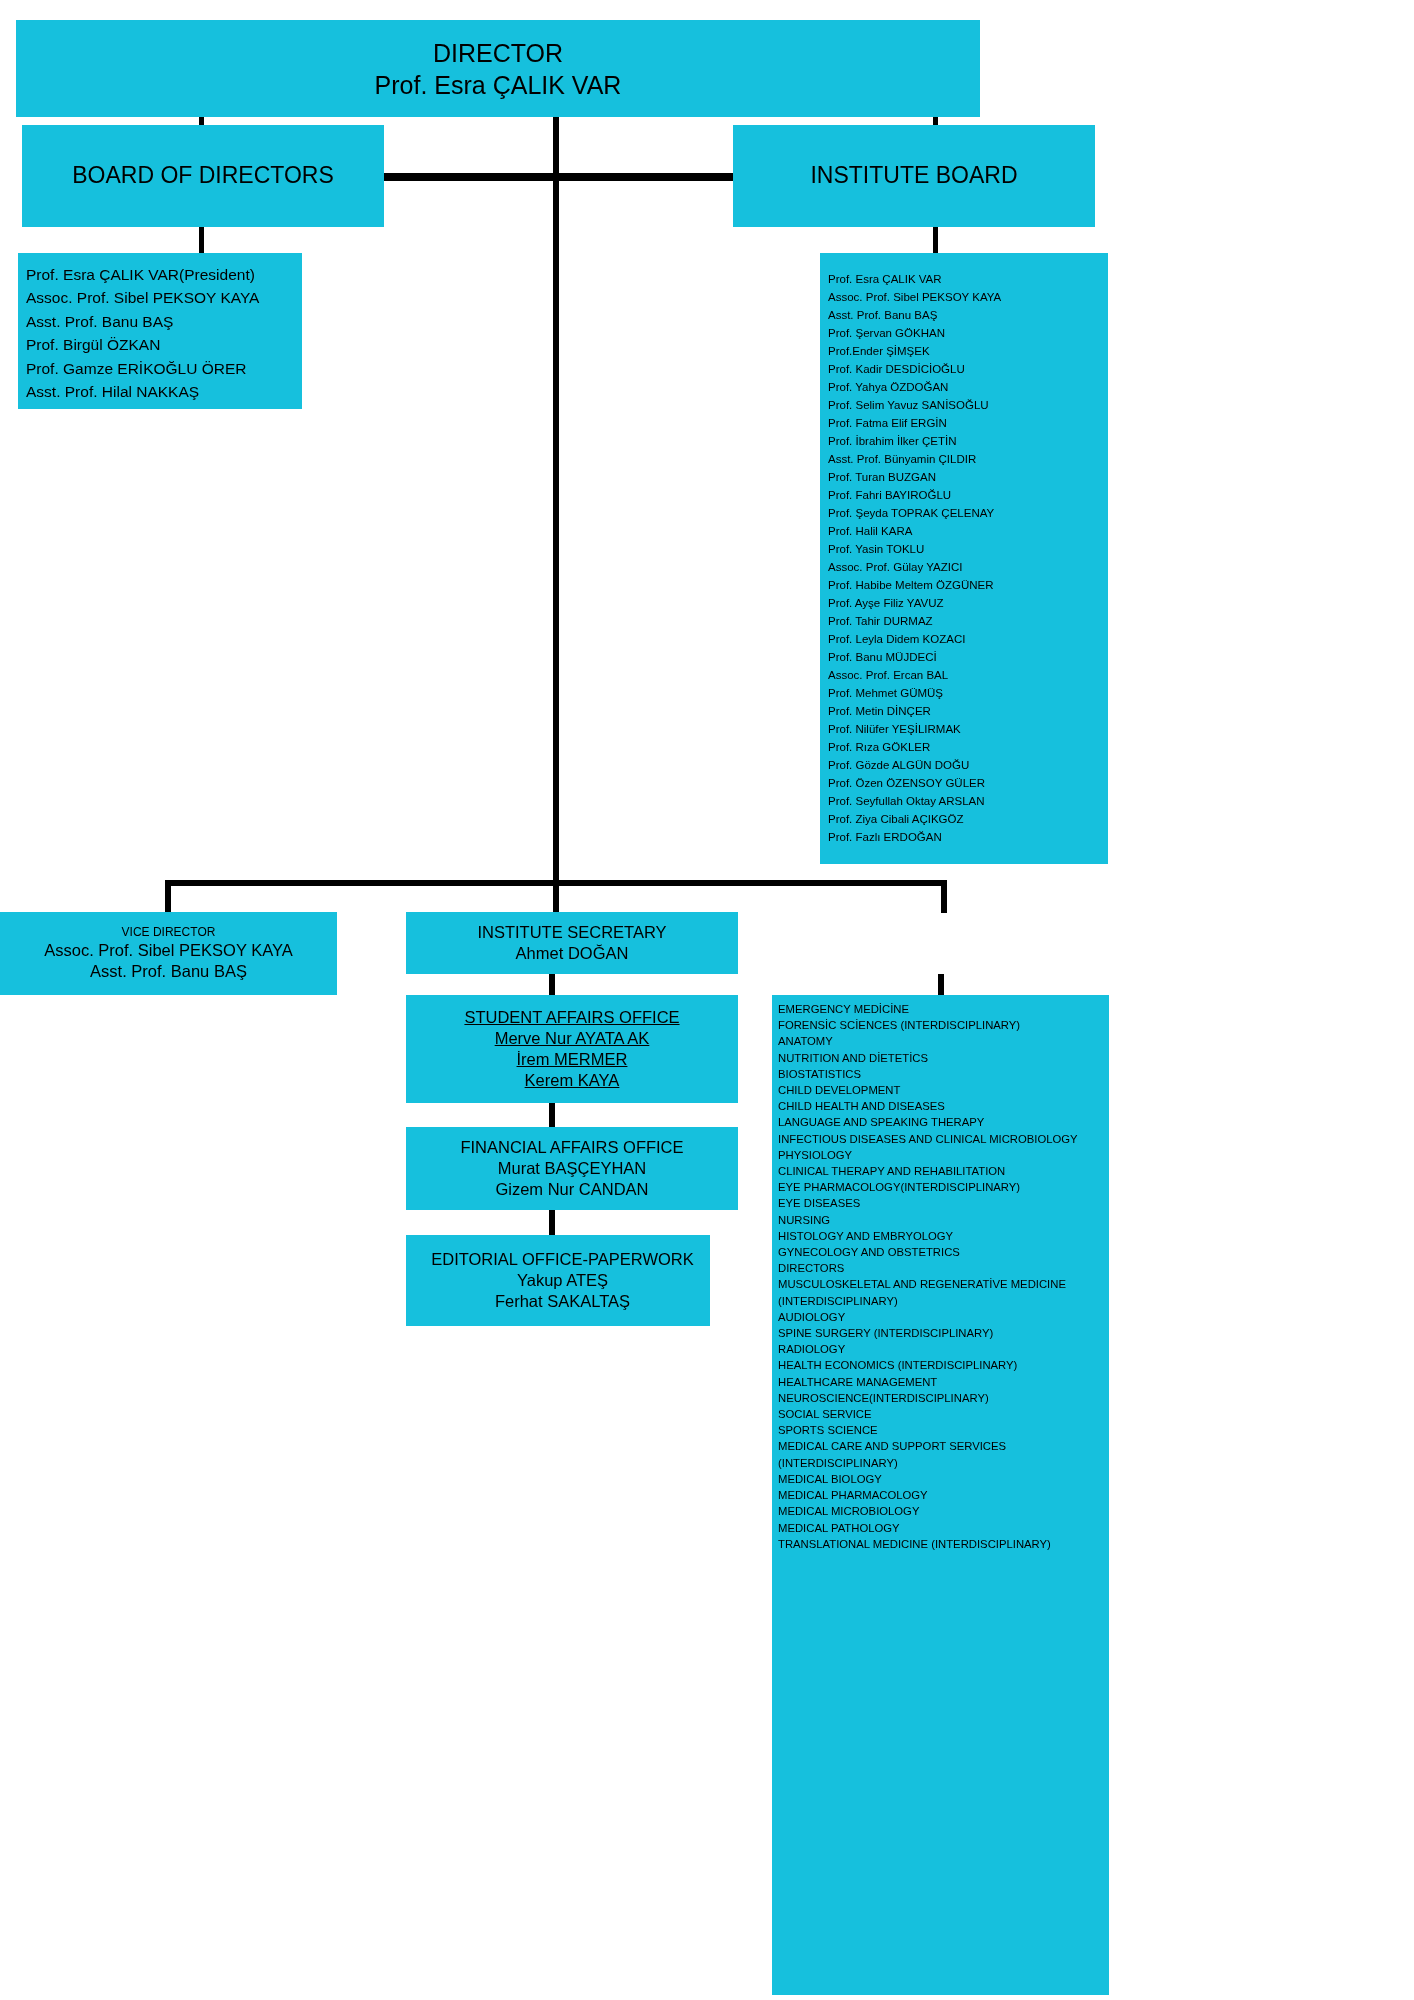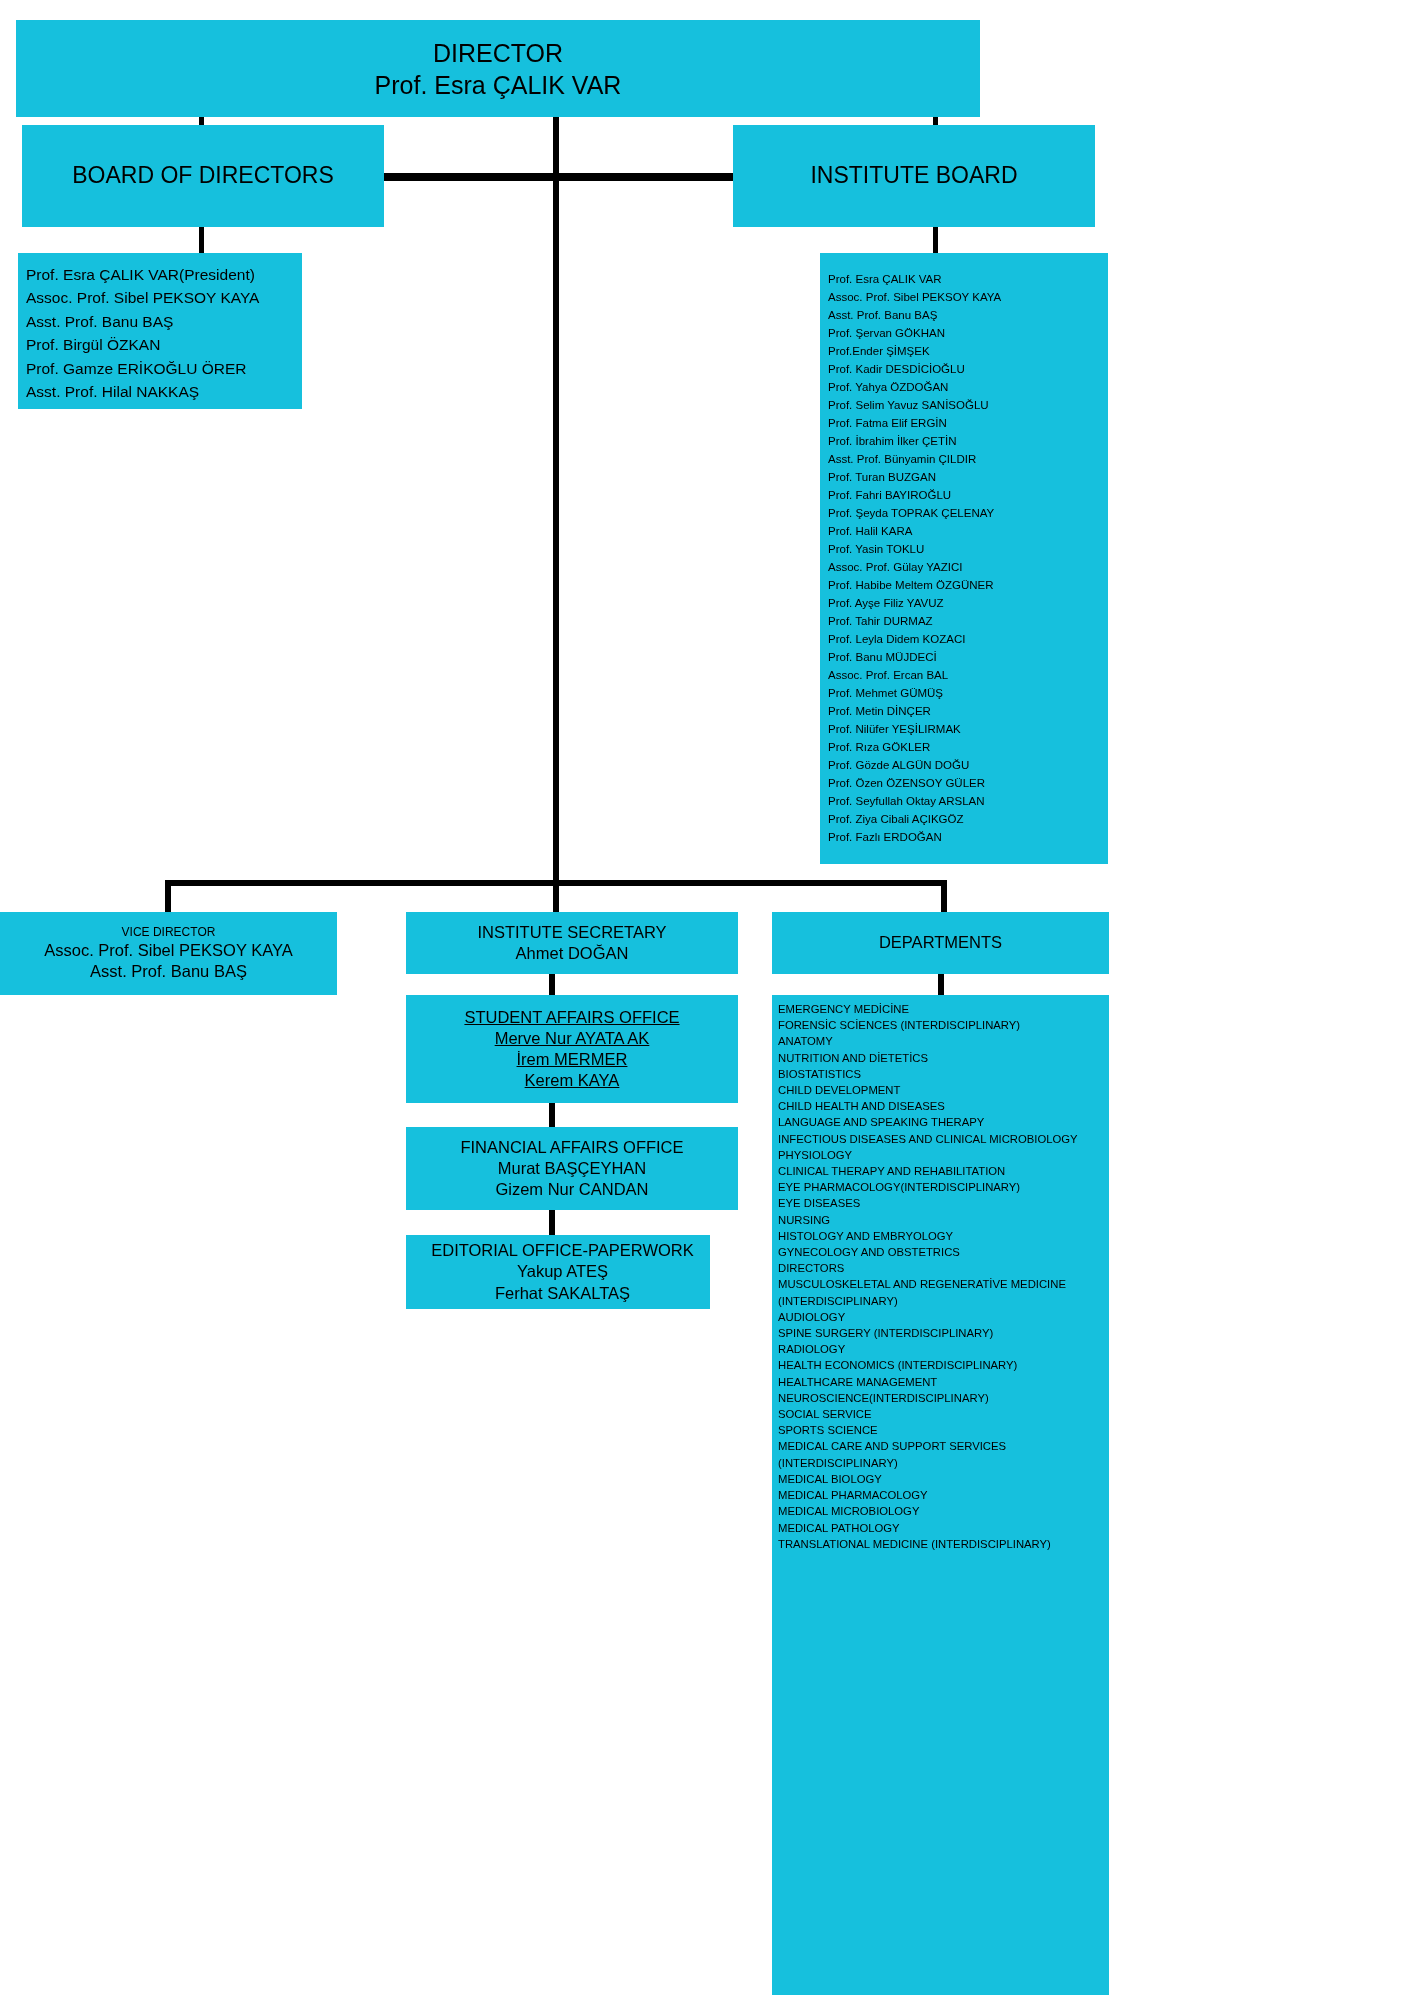--- a/index.html
+++ b/index.html
@@ -87,21 +87,21 @@
 
   
   #student-affairs-box { left: 406px; top: 995px; width: 332px; height: 108px; }
   #student-affairs-box .t-line { font-size: 16.5px; text-decoration: underline; }
 
   
   #financial-affairs-box { left: 406px; top: 1127px; width: 332px; height: 83px; }
   #financial-affairs-box .t-line { font-size: 16.5px; }
 
   
-  #editorial-office-box { left: 406px; top: 1235px; width: 304px; height: 74px; padding-left: 9px; }
+  #editorial-office-box { left: 406px; top: 1235px; width: 304px; height: 91px; padding-left: 9px; }
   #editorial-office-box .t-line { font-size: 16.5px; }
 
   
   #departments-box { left: 772px; top: 912px; width: 337px; height: 62px; }
   #departments-box .t-line { font-size: 16.5px; }
 
   
   #departments-list {
     left: 772px; top: 995px; width: 337px; height: 1000px;
     padding: 6px 0 0 6px;
@@ -214,23 +214,20 @@
     <span class="t-line">Murat BAŞÇEYHAN</span>
     <span class="t-line">Gizem Nur CANDAN</span>
   </div>
 
   <div class="box title-box" id="editorial-office-box">
     <span class="t-line">EDITORIAL OFFICE-PAPERWORK</span>
     <span class="t-line">Yakup ATEŞ</span>
     <span class="t-line">Ferhat SAKALTAŞ</span>
   </div>
 
-  <div class="box title-box" id="departments-box">
-    <span class="t-line">DEPARTMENTS</span>
-  </div>
 
   <div class="box" id="departments-list">
     <div class="dept">EMERGENCY MEDİCİNE</div>
     <div class="dept">FORENSİC SCİENCES (INTERDISCIPLINARY)</div>
     <div class="dept">ANATOMY</div>
     <div class="dept">NUTRITION AND DİETETİCS</div>
     <div class="dept">BIOSTATISTICS</div>
     <div class="dept">CHILD DEVELOPMENT</div>
     <div class="dept">CHILD HEALTH AND DISEASES</div>
     <div class="dept">LANGUAGE AND SPEAKING THERAPY</div>

